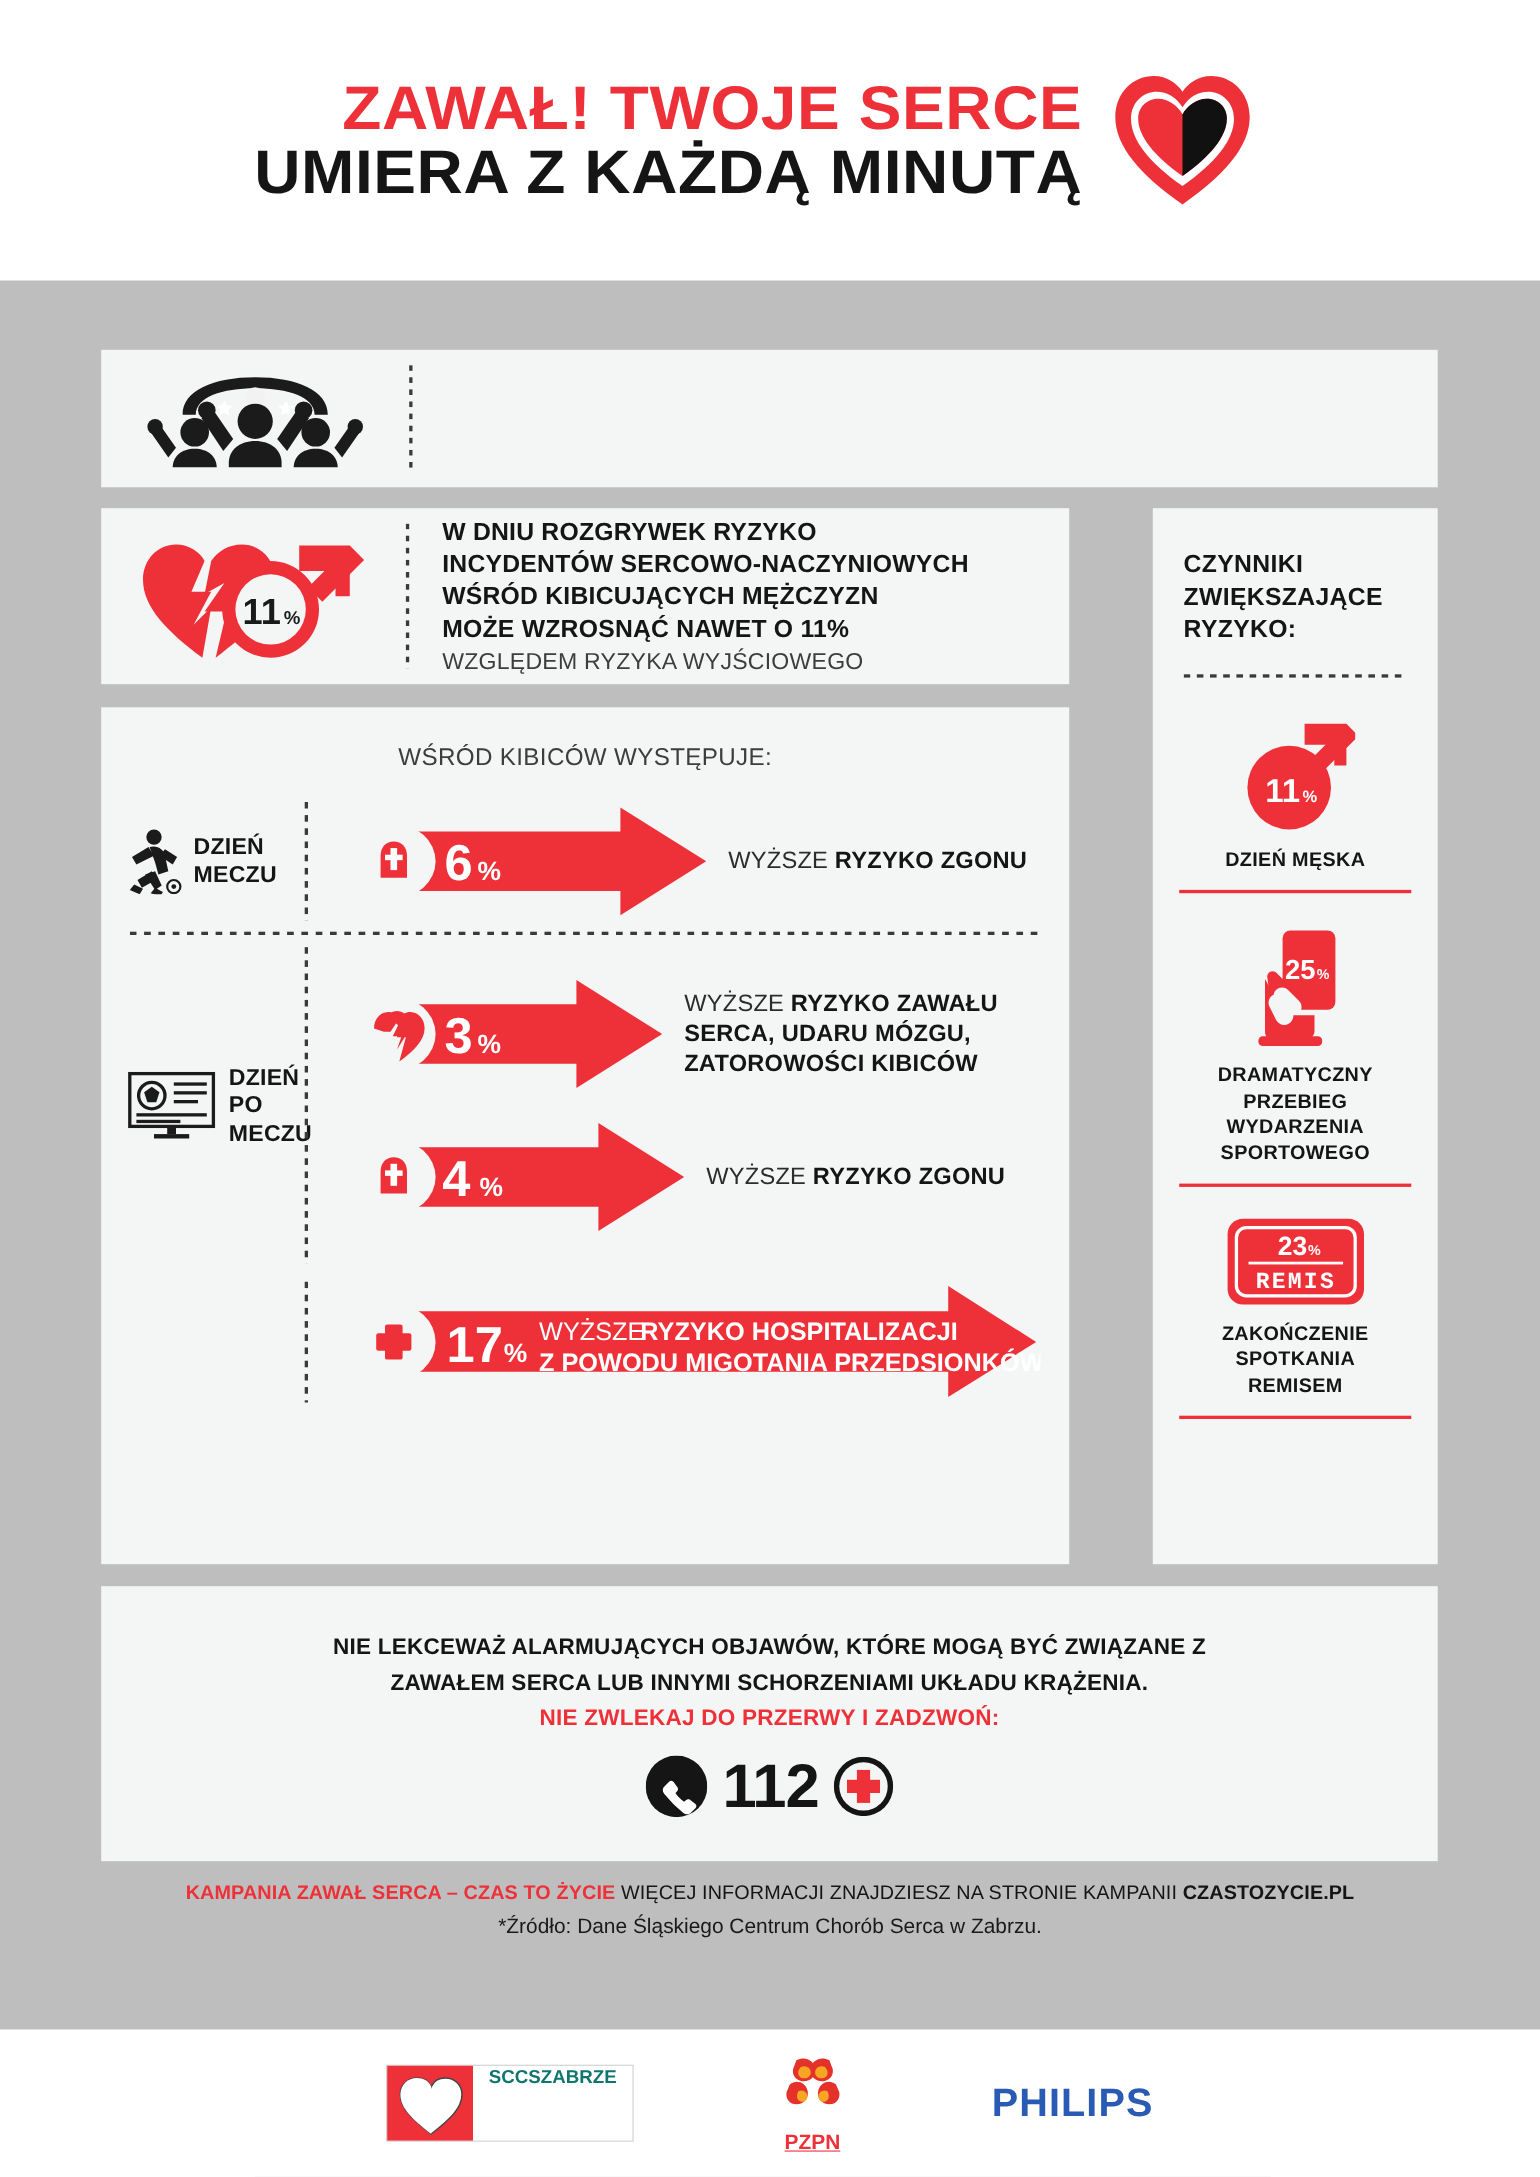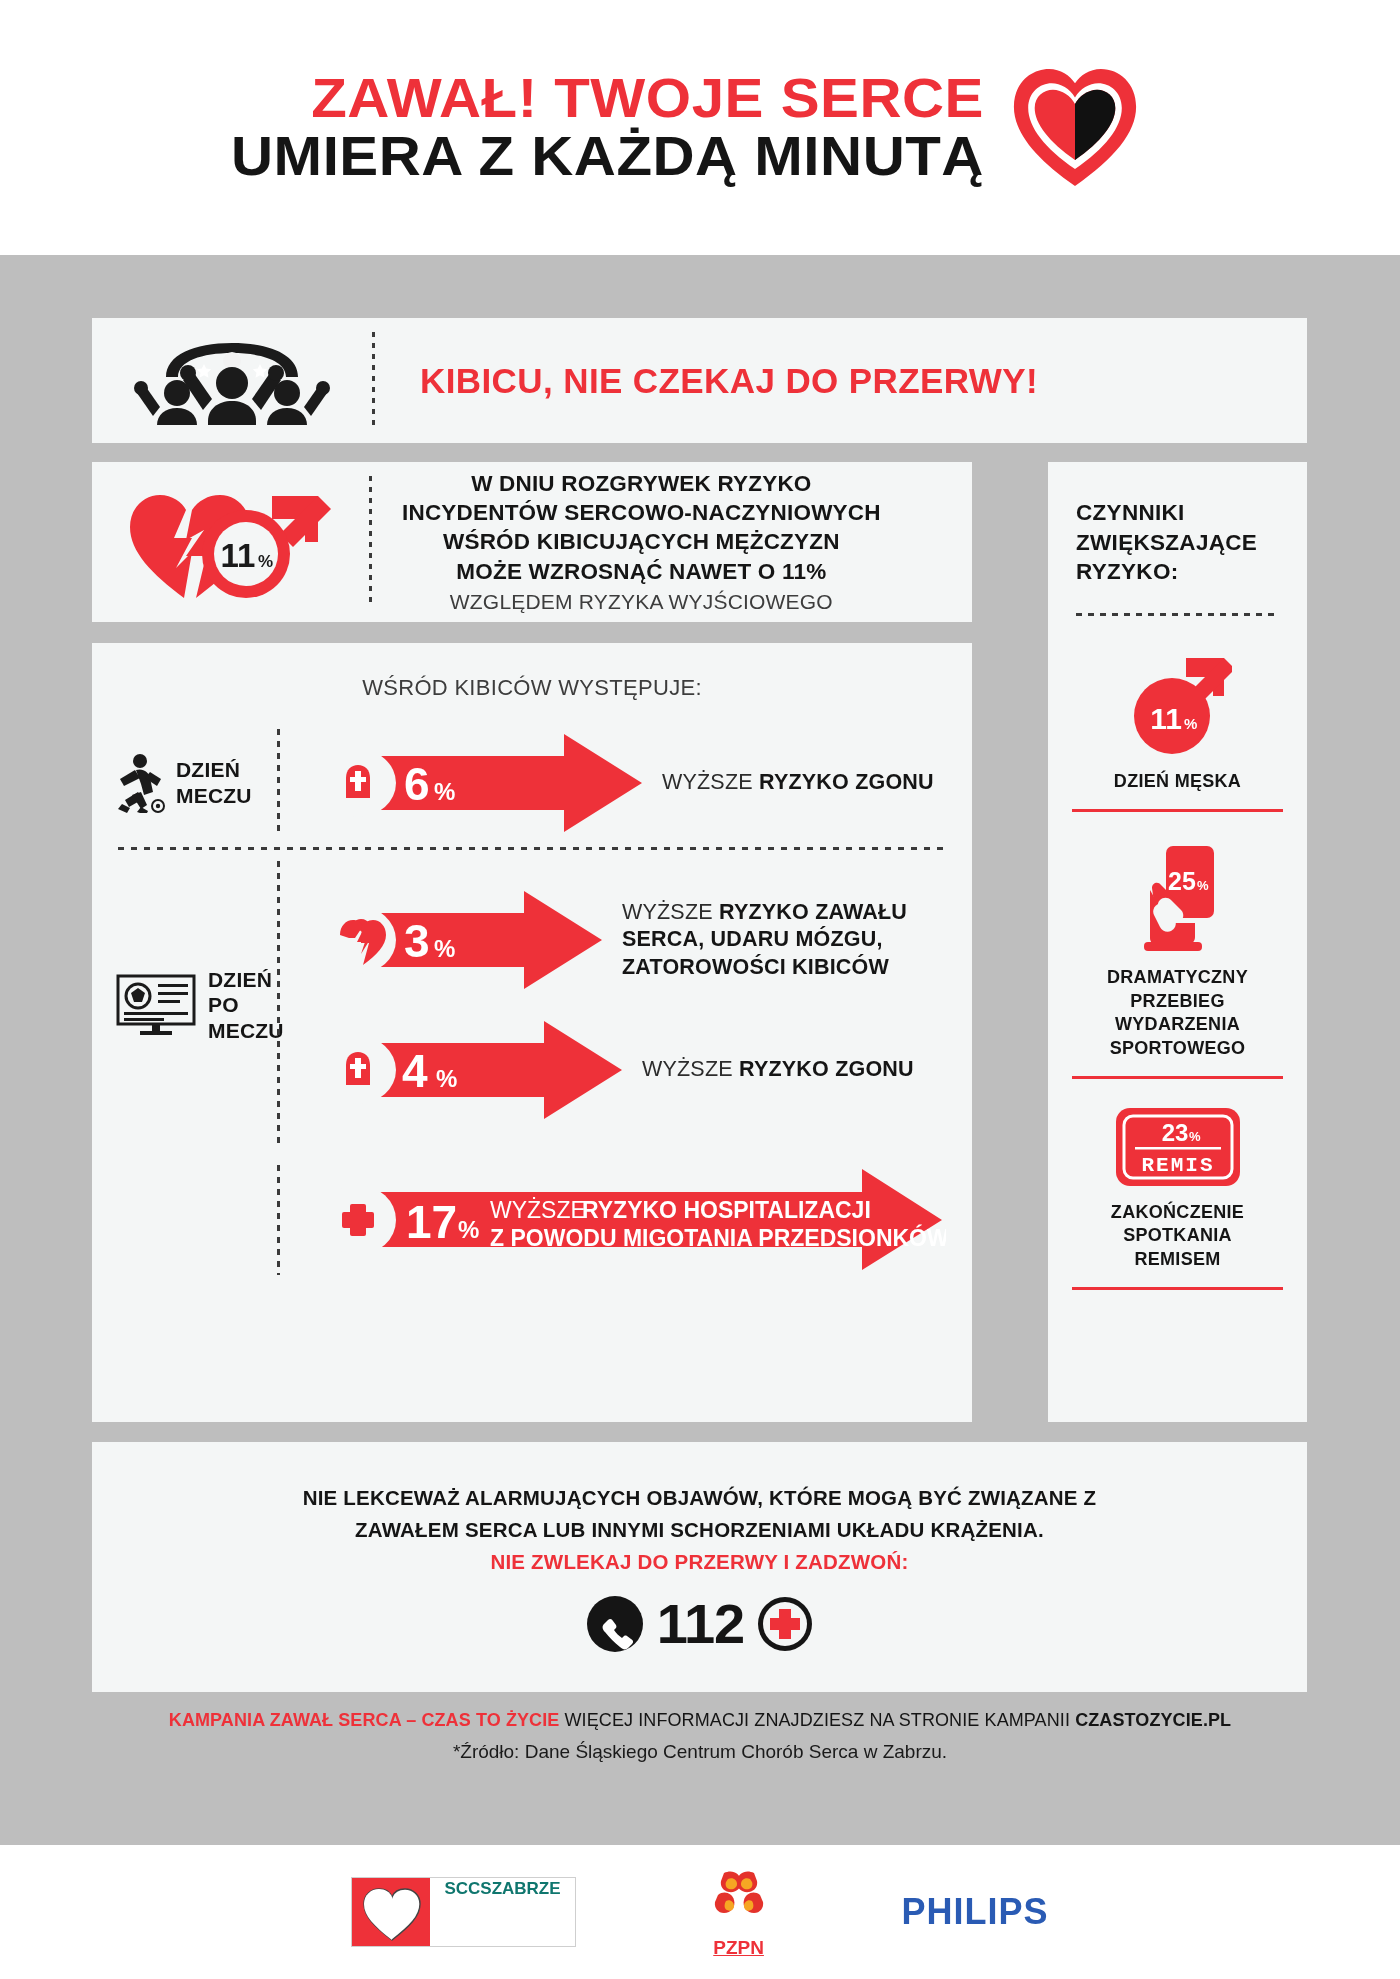--- a/index.html
+++ b/index.html
@@ -50,21 +50,21 @@
   }
   .banner-title{
     margin-left:45px;font-size:35px;font-weight:bold;color:#ee3139;
     letter-spacing:0.4px;white-space:nowrap;
   }
 
   
   .p-stat{left:92px;top:207px;width:880px;height:160px;
     display:flex;align-items:center;}
   .stat-icon{margin-left:30px;width:225px;height:120px;flex:0 0 auto;}
-  .stat-text{margin-left:30px;text-align:center;}
+  .stat-text{margin-left:30px;}
   .stat-text .l{
     font-size:22.5px;font-weight:bold;color:#151515;
     line-height:1.30;letter-spacing:0.2px;white-space:nowrap;
   }
   .stat-text .sub{
     font-size:21px;font-weight:normal;color:#3d3d3d;
     line-height:1.30;letter-spacing:0.2px;white-space:nowrap;margin-top:2px;
   }
 
   
@@ -198,21 +198,20 @@
         <circle cx="45" cy="56" r="13" fill="#1b1b1b"></circle>
         <path d="M45 71 c-12 0-20 7-20 17 l0 0 40 0 c0-10-8-17-20-17z" fill="#1b1b1b"></path>
         <path d="M28 70 L14 50 l-9 6 16 23z" fill="#1b1b1b"></path>
         <circle cx="9" cy="51" r="7" fill="#1b1b1b"></circle>
         <circle cx="155" cy="56" r="13" fill="#1b1b1b"></circle>
         <path d="M155 71 c-12 0-20 7-20 17 l40 0 c0-10-8-17-20-17z" fill="#1b1b1b"></path>
         <path d="M172 70 L186 50 l9 6 -16 23z" fill="#1b1b1b"></path>
         <circle cx="191" cy="51" r="7" fill="#1b1b1b"></circle>
       </svg>
       <div class="vdots"></div>
-      <div class="banner-title">KIBICU, NIE CZEKAJ DO PRZERWY!</div>
     </div>
 
     <div class="panel p-stat">
       <svg class="stat-icon" viewBox="0 0 225 120">
         <path d="M62 116 C30 92 8 70 8 45 C8 26 22 13 38 13 C50 13 60 20 64 28 L52 56 L70 56 L54 86 L70 70 Z" fill="#ee3139"></path>
         <path d="M70 28 C76 19 86 13 98 13 C114 13 128 26 128 45 C128 70 106 92 74 116 L84 74 L64 74 L82 48 L64 58 Z" fill="#ee3139"></path>
         <path d="M150 14 l46 0 0 46 -13 0 0-23 -33 0z" fill="#ee3139"></path>
         <path d="M196 14 L158 52 l13 13 38-38 z" fill="#ee3139"></path>
         <circle cx="124" cy="72" r="44" fill="#ee3139"></circle>
         <circle cx="124" cy="72" r="32" fill="#f4f6f6"></circle>

